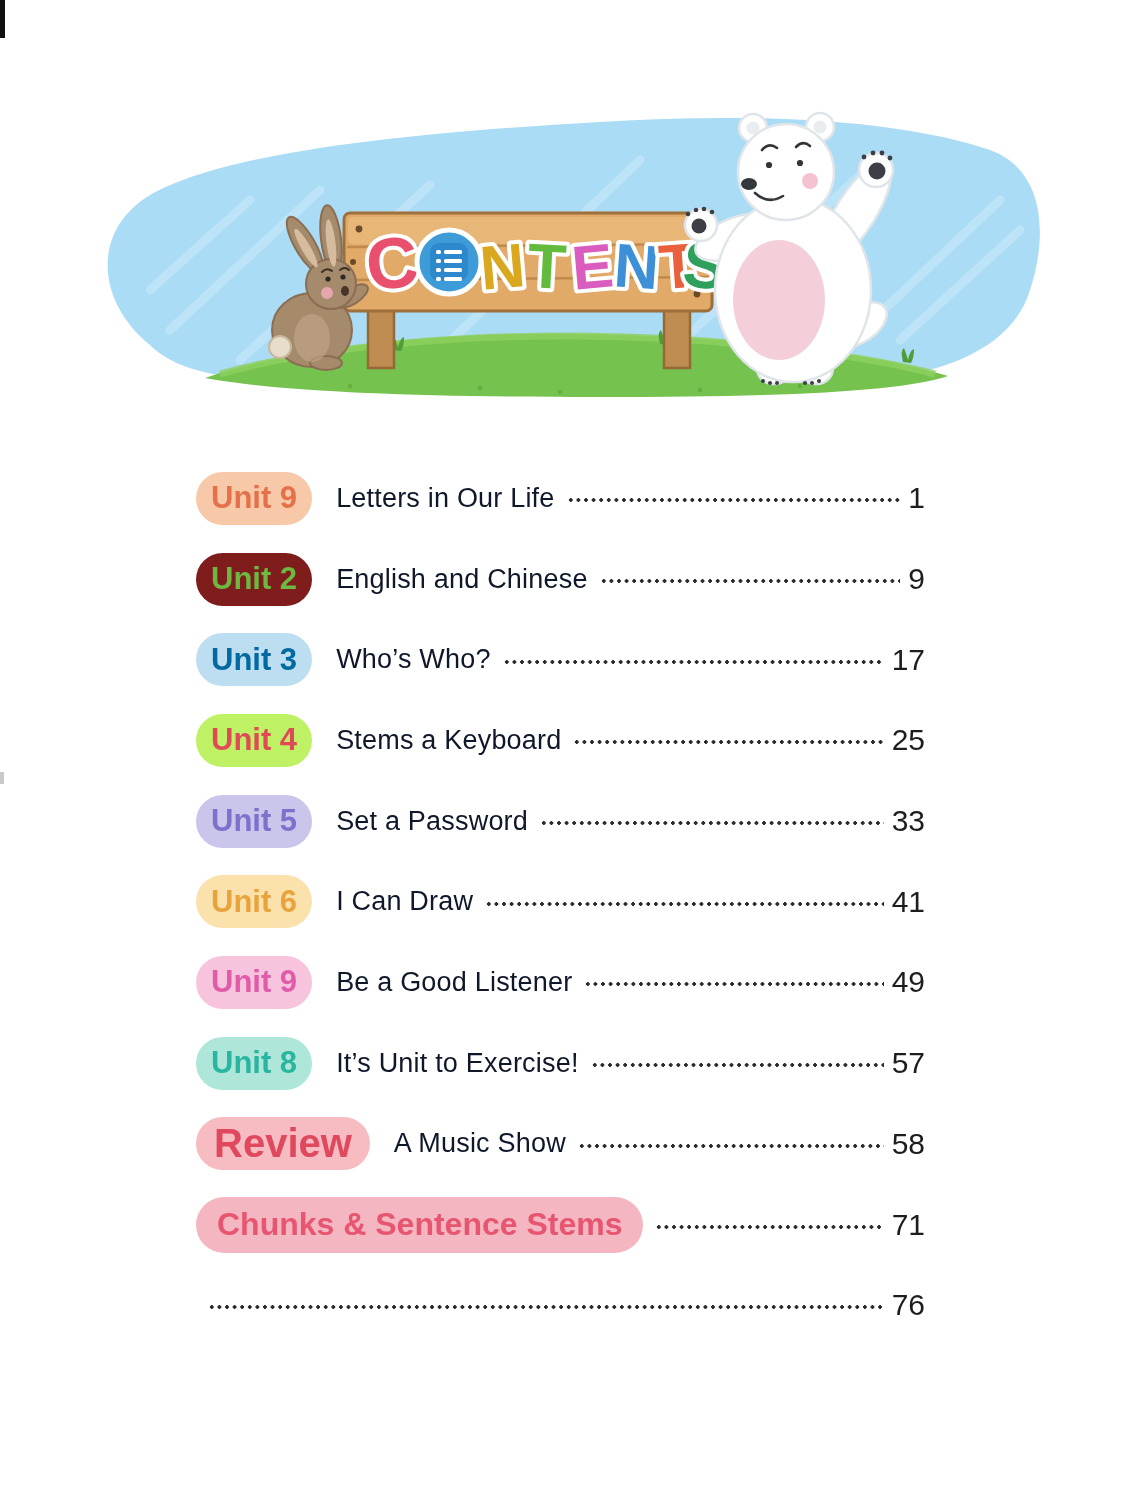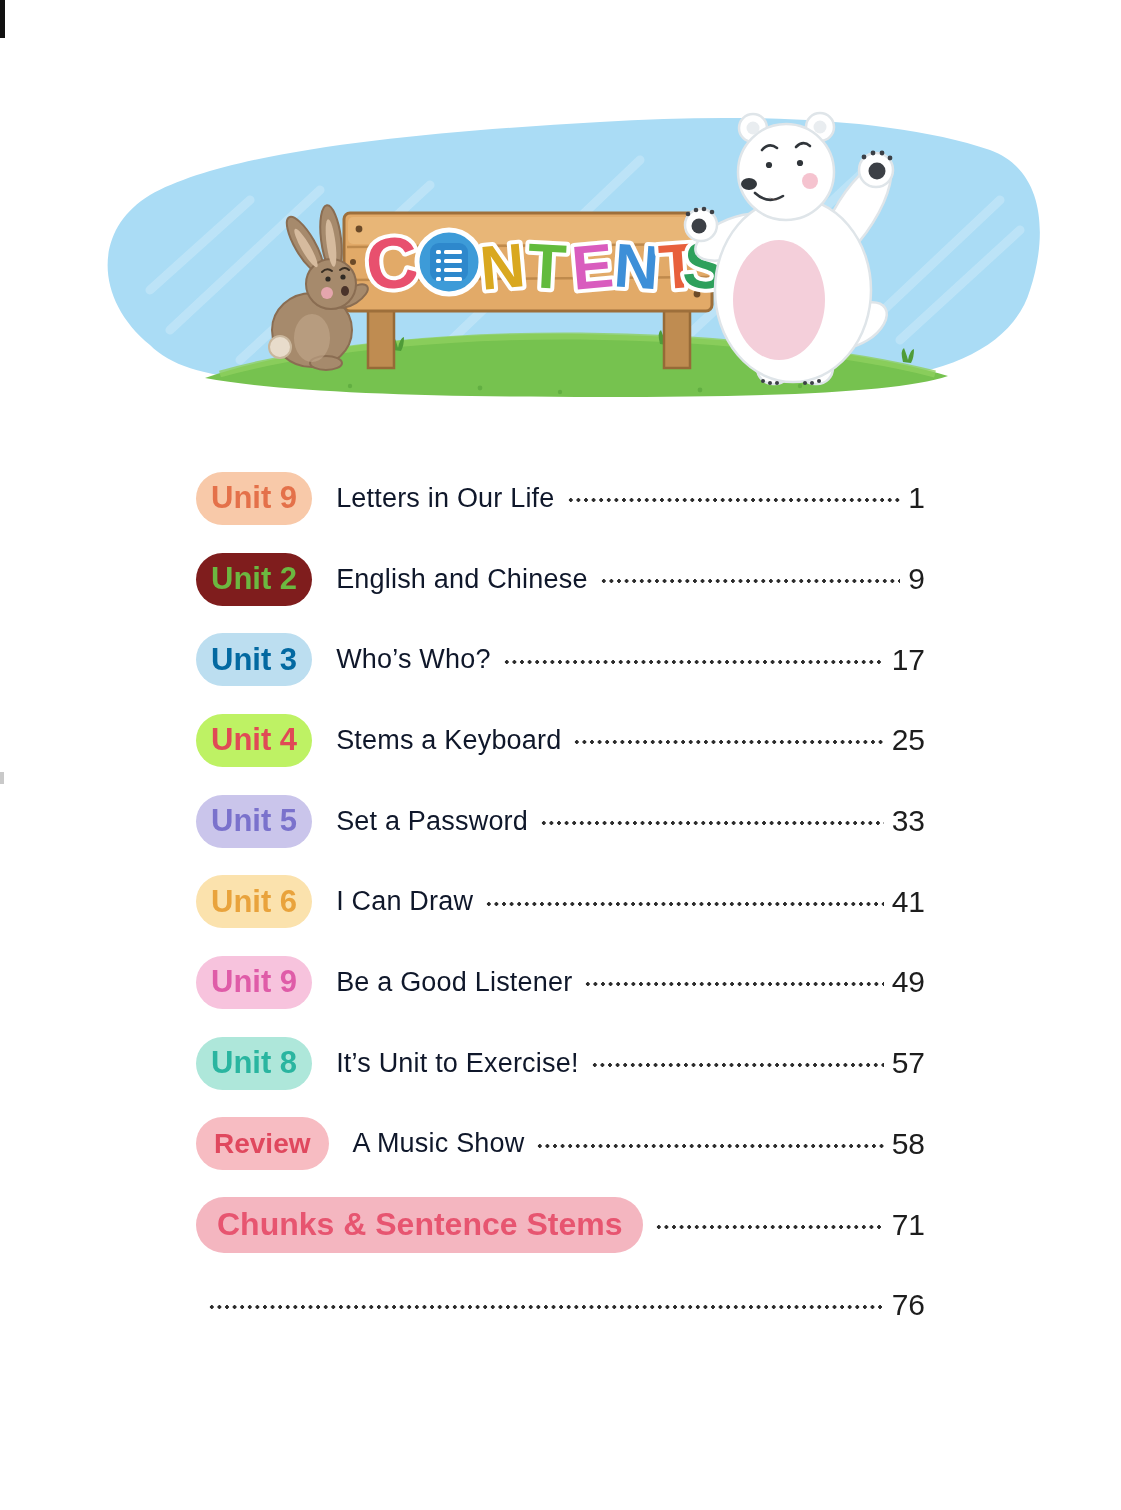--- a/index.html
+++ b/index.html
@@ -13,21 +13,21 @@
   .header-illustration{position:absolute;left:0;top:0;width:1121px;height:430px;}
 
   .toc{position:absolute;left:196px;top:458px;width:729px;}
   .toc-row{display:flex;align-items:center;height:80.7px;}
   .badge{
     display:flex;align-items:center;justify-content:center;
     height:53px;border-radius:27px;font-weight:bold;
     white-space:nowrap;box-sizing:border-box;
   }
   .badge.unit{min-width:116px;padding:0 15px;font-size:31px;}
-  .badge.review{padding:0 18px;font-size:28px;}
+  .badge.review{padding:0 18px;font-size:40px;}
   .badge.wide{height:56px;border-radius:28px;padding:0 21px;font-size:32px;}
   .title{
     margin-left:24px;font-size:27px;color:#0f172a;letter-spacing:.2px;
     white-space:nowrap;
   }
   .toc-row .title:empty{display:none;}
   .leader{
     flex:1;height:8px;margin:4px 8px 0 12px;
     background-image:radial-gradient(circle,#2b2b2b 1.7px,transparent 1.8px);
     background-size:7.6px 8px;background-repeat:repeat-x;background-position:0 50%;

